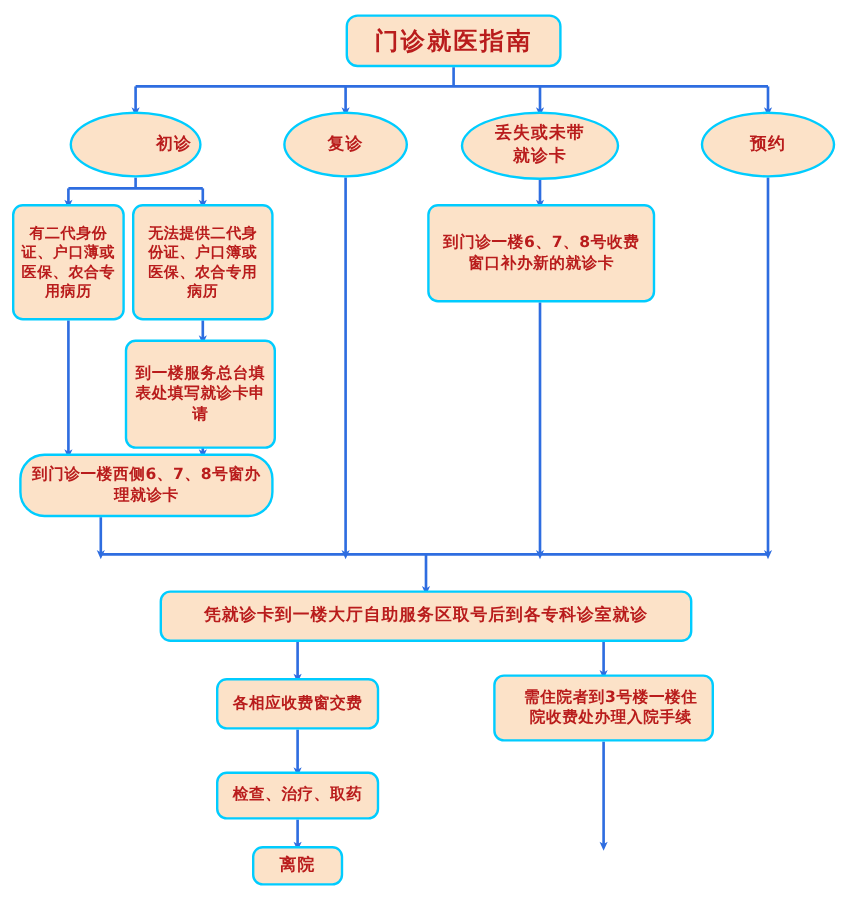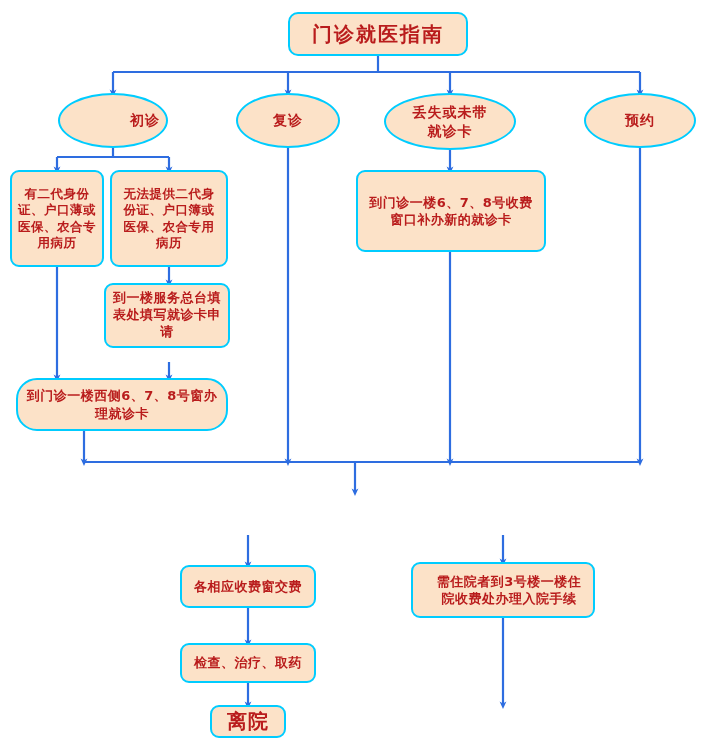--- a/index.html
+++ b/index.html
@@ -59,21 +59,21 @@
     font-size: 13px;
   }
   .box-label-sm {
     font-size: 12.5px;
   }
   .main-label {
     font-size: 14px;
     letter-spacing: 0.8px;
   }
   .term-label {
-    font-size: 20px;
+    font-size: 14px;
     letter-spacing: 1px;
   }
   .inner {
     padding: 2px 6px;
   }
 </style>
 </head>
 <body>
 
 <div id="canvas">
@@ -134,47 +134,50 @@
 
   <div class="node ellipse ell-label" style="left:58px; top:93px; width:110px; height:55px;justify-content:flex-end;">
     <span class="inner">初诊</span>
   </div>
 
   <div class="node ellipse ell-label" style="left:236px; top:93px; width:104px; height:55px;">
     <span class="inner">复诊</span>
   </div>
 
   <div class="node ellipse ell-label" style="left:384px; top:93px; width:132px; height:57px;">
-    <span class="inner" style="max-width:86px;">丢失或未带就诊卡</span>
+    <span class="inner" style="max-width:86px;font-family:Liberation Mono, monospace;">丢失或未带就诊卡</span>
   </div>
 
   <div class="node ellipse ell-label" style="left:584px; top:93px; width:112px; height:55px;">
     <span class="inner">预约</span>
   </div>
 
   <div class="node rect box-label-sm" style="left:10px; top:170px; width:94px; height:97px;">
     <span class="inner">有二代身份证、户口薄或医保、农合专用病历</span>
   </div>
 
   <div class="node rect box-label-sm" style="left:110px; top:170px; width:118px; height:97px;">
     <span class="inner">无法提供二代身份证、户口簿或医保、农合专用病历</span>
   </div>
 
-  <div class="node rect box-label" style="left:104px; top:283px; width:126px; height:65px;font-family:Liberation Mono, monospace;">
+  <div class="node rect box-label" style="left:104px; top:283px; width:126px; height:91px;">
     <span class="inner">到一楼服务总台填表处填写就诊卡申请</span>
   </div>
 
   <div class="node rect box-label" style="left:16px; top:378px; width:212px; height:53px;border-radius:21px;">
     <span class="inner">到门诊一楼西侧6、7、8号窗办理就诊卡</span>
   </div>
 
   <div class="node rect box-label" style="left:356px; top:170px; width:190px; height:82px;">
     <span class="inner" style="max-width:168px;">到门诊一楼6、7、8号收费窗口补办新的就诊卡</span>
   </div>
 
+  <div class="node rect main-label" style="left:133px; top:492px; width:444px; height:43px;">
+    <span class="inner">凭就诊卡到一楼大厅自助服务区取号后到各专科诊室就诊</span>
+  </div>
 
   <div class="node rect box-label" style="left:180px; top:565px; width:136px; height:43px;">
     <span class="inner">各相应收费窗交费</span>
   </div>
 
   <div class="node rect box-label" style="left:180px; top:643px; width:136px; height:40px;">
     <span class="inner">检查、治疗、取药</span>
   </div>
 
   <div class="node rect box-label" style="left:411px; top:562px; width:184px; height:56px;padding-left:12px;">

